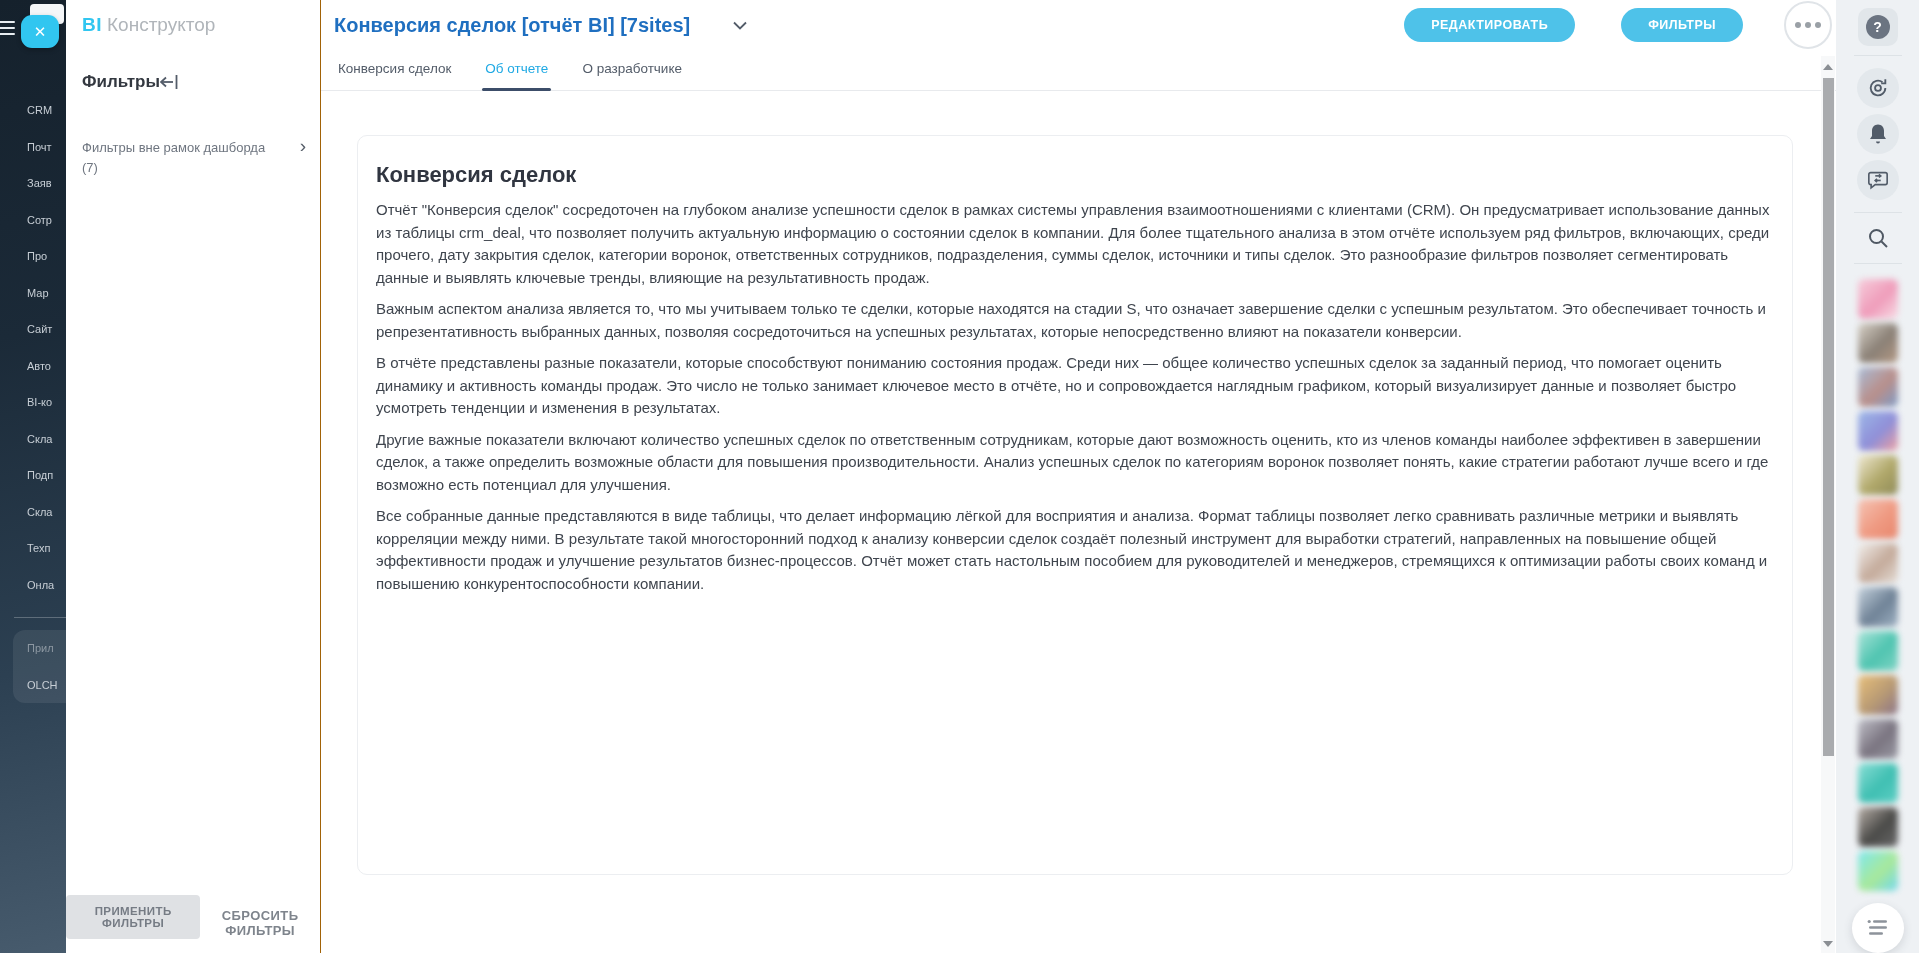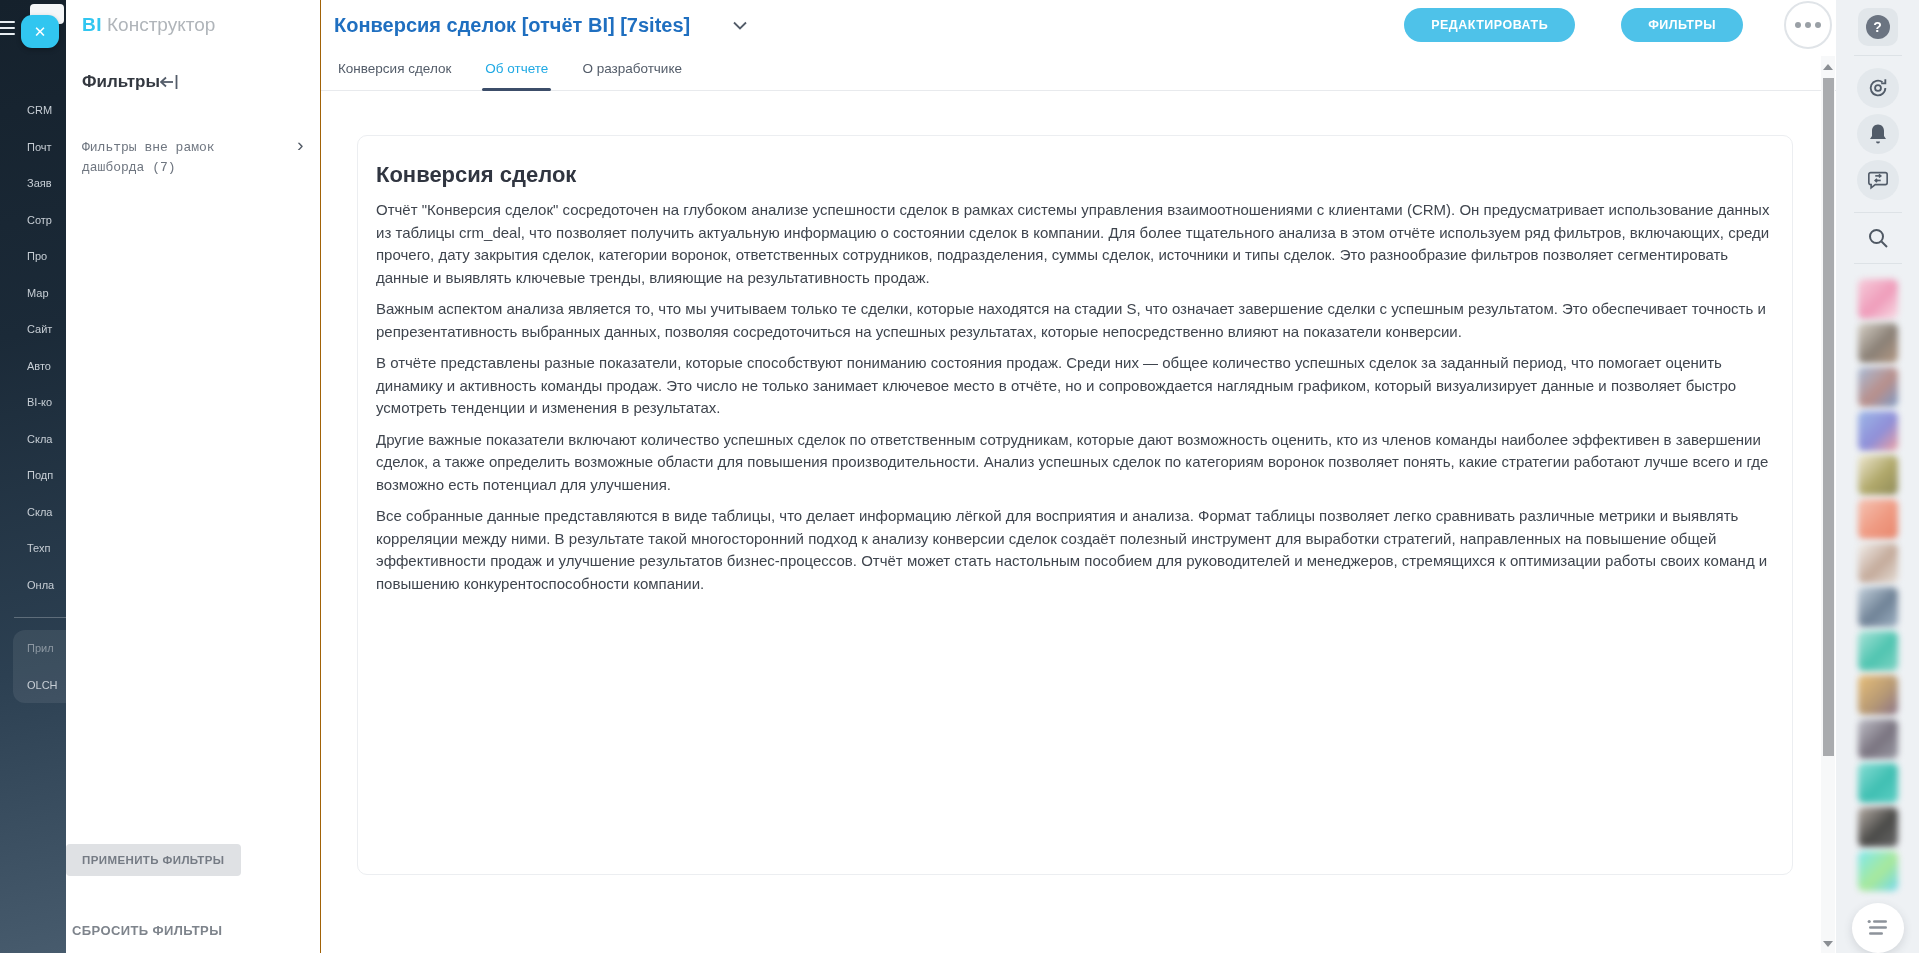--- a/index.html
+++ b/index.html
@@ -23,24 +23,24 @@
 
   
   .filter-panel{position:absolute;left:66px;top:0;width:254px;height:953px;background:#fff;border-right:1px solid #a16207;
     display:flex;flex-direction:column;}
   .logo-row{height:50px;display:flex;align-items:center;padding-left:16px;}
   .logo-bi{color:#31c6f0;font-weight:bold;font-size:19px;letter-spacing:.5px;}
   .logo-rest{color:#b0b5ba;font-size:19px;margin-left:5px;}
   .filter-header{display:flex;align-items:center;justify-content:flex-start;padding:22px 18px 0 16px;}
   .filter-title{font-size:17px;font-weight:bold;color:#333840;}
   .collapse-btn{color:#535c69;cursor:pointer;display:flex;align-items:center;}
-  .filter-outer{display:flex;align-items:flex-start;justify-content:space-between;padding:46px 14px 0 16px;font-family:Liberation Mono, monospace;}
+  .filter-outer{display:flex;align-items:flex-start;justify-content:space-between;padding:46px 14px 0 16px;}
   .filter-outer-label{width:196px;font-size:13px;line-height:20px;color:#6f7680;}
   .chev-right{color:#555d68;font-size:19px;line-height:16px;cursor:pointer;}
-  .filter-actions{margin-top:auto;display:flex;flex-direction:column;align-items:flex-start;padding-bottom:14px;gap:24px;}
+  .filter-actions{margin-top:auto;display:flex;align-items:flex-end;padding-bottom:14px;}
   .apply-btn{background:#dfe1e4;color:#757b84;border:none;border-radius:4px;padding:10px 16px;
     font-family:inherit;font-size:11.5px;font-weight:bold;letter-spacing:.4px;cursor:pointer;}
   .reset-btn{margin-top:22px;background:none;border:none;color:#7e848c;font-family:inherit;
     font-size:13px;font-weight:bold;letter-spacing:.4px;cursor:pointer;}
 
   
   .main{position:absolute;left:321px;top:0;width:1515px;height:953px;background:#fff;}
   .main-header{height:50px;display:flex;align-items:center;padding:0 4px 0 13px;gap:32px;}
   .page-title{color:#1f6fc0;font-size:20px;font-weight:600;white-space:nowrap;}
   .title-chev{margin-left:11px;color:#535c69;display:flex;align-items:center;cursor:pointer;}

